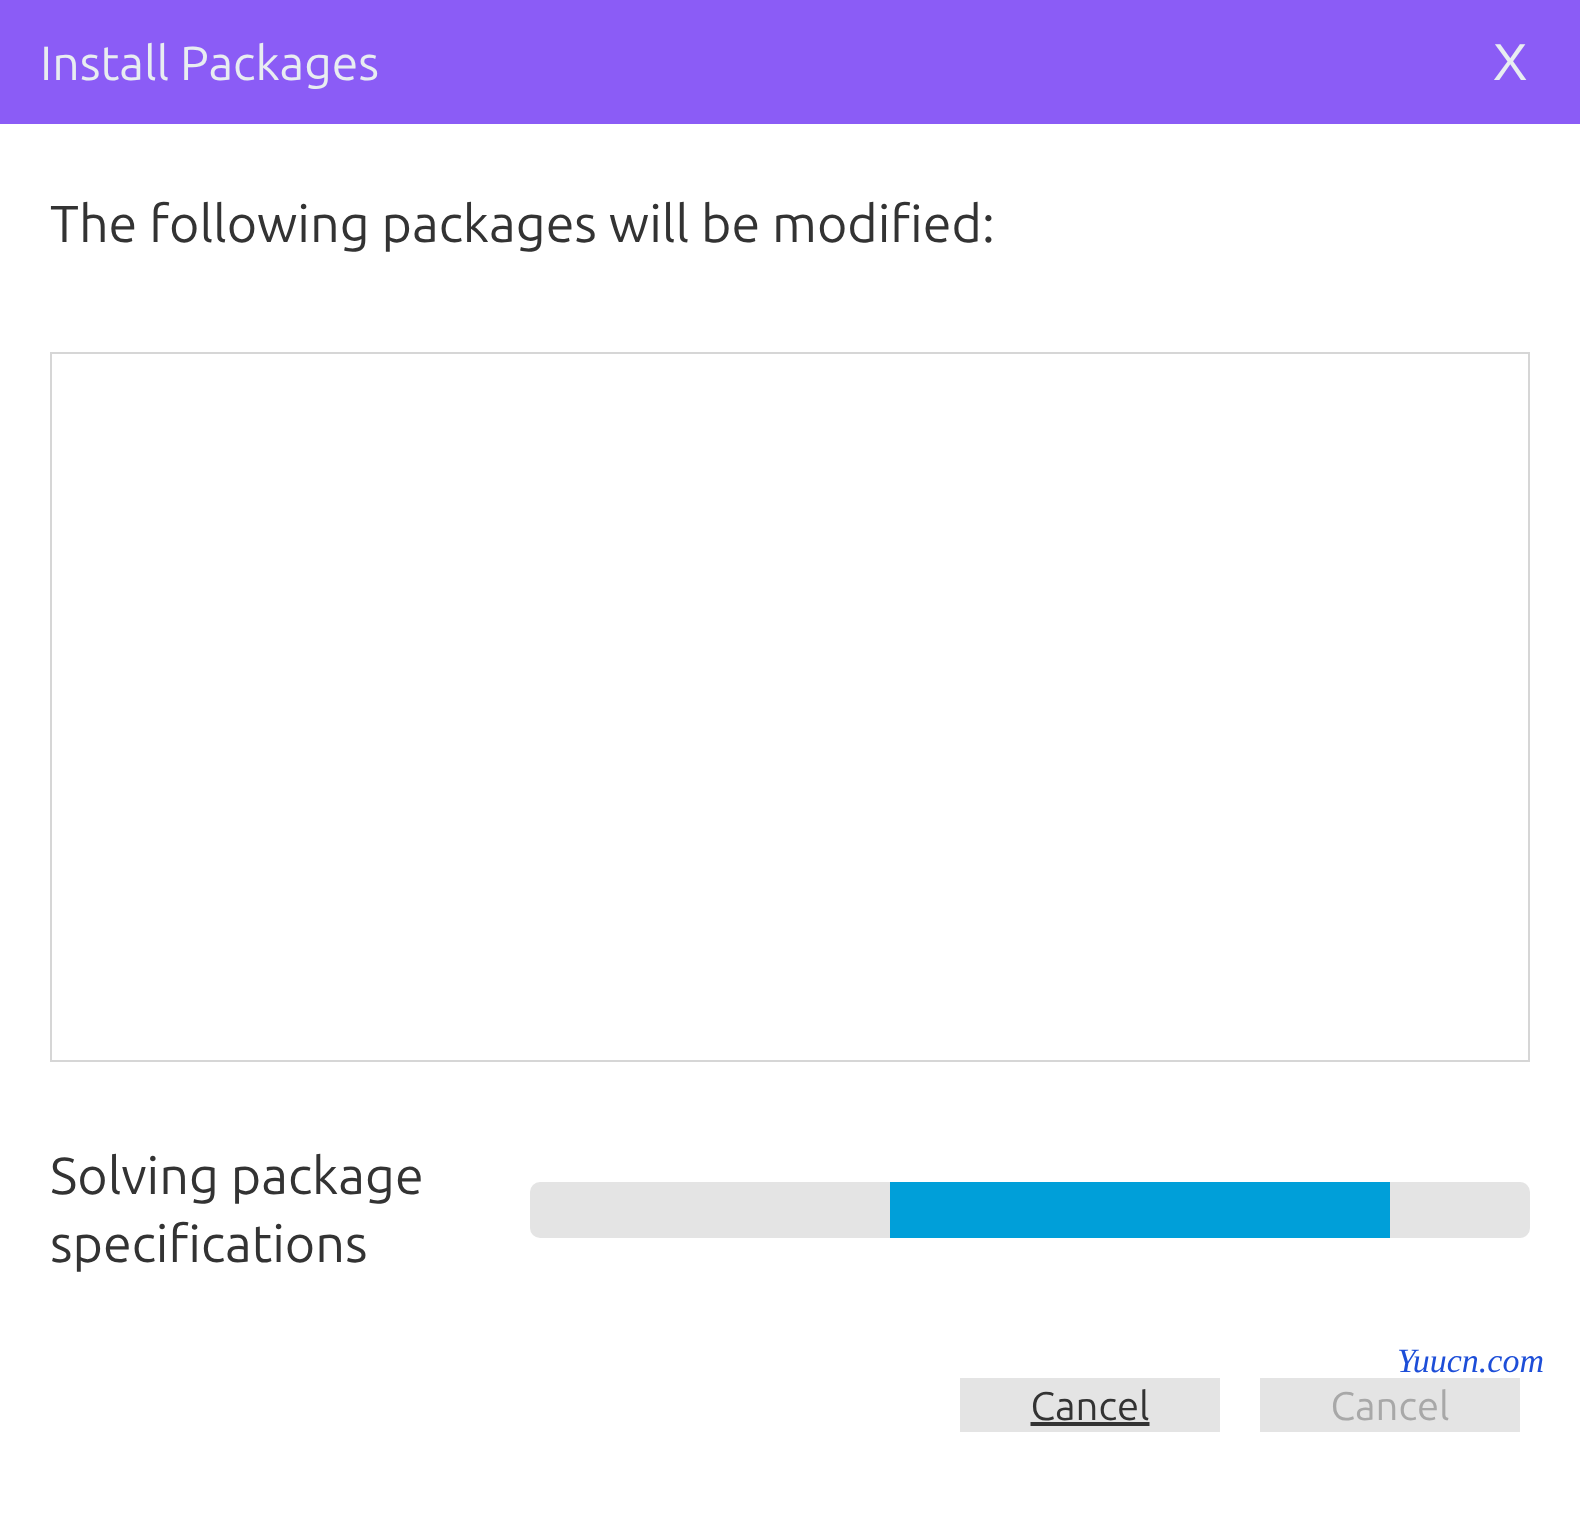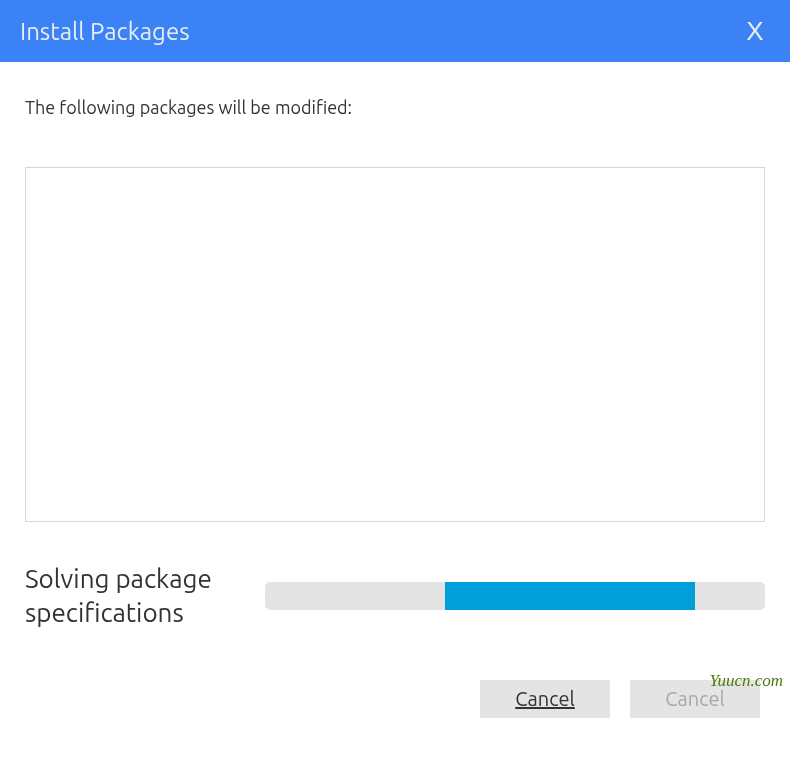--- a/index.html
+++ b/index.html
@@ -9,21 +9,21 @@
     }
     body {
       font-family: "Segoe UI", "Ubuntu", "Helvetica Neue", Arial, sans-serif;
       background: #ffffff;
       width: 790px;
       height: 759px;
       overflow: hidden;
       position: relative;
     }
     .titlebar {
-      background: #3b82f6;
+      background: #8b5cf6;
       height: 62px;
       display: flex;
       align-items: center;
       justify-content: space-between;
       padding: 0 20px 0 20px;
       color: #e8edf1;
     }
     .titlebar-title {
       font-size: 24px;
       font-weight: 400;
@@ -33,21 +33,21 @@
       font-weight: 300;
       cursor: pointer;
       width: 30px;
       text-align: center;
       font-family: Arial, sans-serif;
     }
     .content {
       padding: 35px 25px 0 25px;
     }
     .heading {
-      font-size: 18px;
+      font-size: 26px;
       color: #333;
       font-weight: 400;
       margin-bottom: 50px;
     }
     .package-list {
       border: 1px solid #d6d6d6;
       height: 355px;
       background: #ffffff;
     }
     .progress-row {
@@ -80,43 +80,43 @@
     }
     .button-row {
       display: flex;
       justify-content: flex-end;
       gap: 20px;
       margin-top: 50px;
       padding-right: 5px;
     }
     .btn {
       width: 130px;
-      height: 38px;
+      height: 27px;
       background: #e4e4e4;
       border: none;
       font-size: 20px;
       font-family: inherit;
       display: flex;
       align-items: center;
       justify-content: center;
       cursor: pointer;
       color: #333;
     }
     .btn.cancel {
       text-decoration: underline;
     }
     .btn.apply {
       color: #a8a8a8;
       cursor: default;
     }
     .watermark {
       position: absolute;
-      right: 7px;
+      right: 18px;
       bottom: 68px;
-      color: #4d7c0f;
+      color: #1d4ed8;
       font-size: 17px;
       font-family: Georgia, serif;
       font-style: italic;
       pointer-events: none;
     }
   </style>
 </head>
 <body>
 
 <div class="titlebar">

